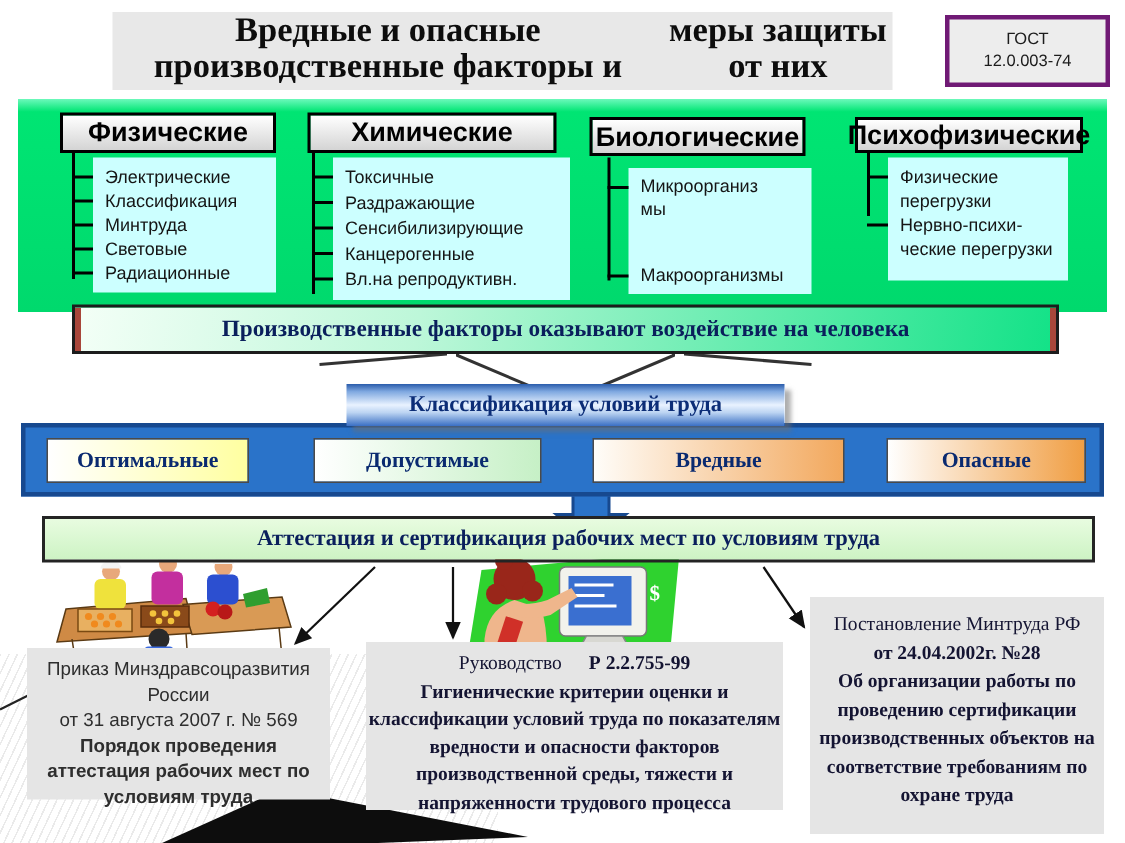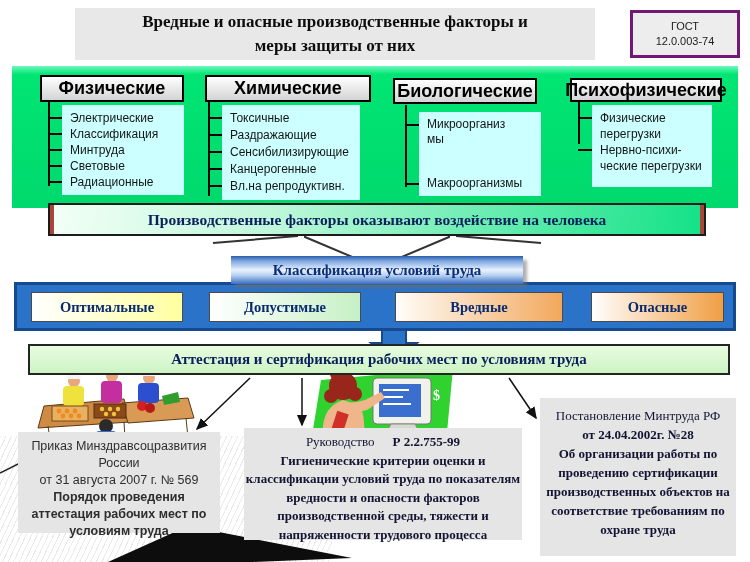--- a/index.html
+++ b/index.html
@@ -9,22 +9,22 @@
   }
   
   .hatch{
     position:absolute;left:0;top:436px;width:332px;height:126px;z-index:0;
     background:repeating-linear-gradient(115deg,rgba(50,50,50,.10) 0 1px,transparent 1px 5px);
   }
   .decor-svg{position:absolute;left:0;top:0;width:750px;height:562px;z-index:1;pointer-events:none;}
   
   .title-box{
     position:absolute;left:75px;top:8px;width:520px;height:52px;background:#e8e8e8;z-index:2;
-    display:flex;flex-direction:column;justify-content:center;text-align:center;
-    font-family:"Liberation Serif",serif;font-weight:bold;font-size:17px;line-height:24px;color:#0d0d0d;
+    display:flex;flex-direction:row;justify-content:center;text-align:center;
+    font-family:"Liberation Serif",serif;font-weight:bold;font-size:23px;line-height:24px;color:#0d0d0d;
   }
   .gost-box{
     position:absolute;left:630px;top:10px;width:104px;height:42px;background:#ededed;z-index:2;
     border:3px solid #701a75;display:flex;flex-direction:column;justify-content:center;text-align:center;
     font-size:11px;line-height:15px;color:#1c1c1c;
   }
   
   .factors-band{
     position:absolute;left:12px;top:66px;width:726px;height:142px;z-index:2;
     background:linear-gradient(180deg,#6cf9bb 0%,#00e573 6%,#00d96d 100%);
@@ -36,21 +36,21 @@
   }
   .group-list{position:absolute;background:#ccffff;box-sizing:border-box;padding:5px 4px 5px 8px;font-size:12px;color:#151515;}
   .group-list p{margin:0;position:relative;}
   .group-list p::before{
     content:"";position:absolute;left:-22px;top:7px;width:14px;border-top:2px solid #000;
   }
   .vline{position:absolute;width:2px;background:#000;}
   .g0h{left:28px;top:9px;width:144px;}   .g0v{left:36px;top:36px;height:84px;}
   .g0l{left:50px;top:39px;width:122px;height:90px;line-height:16px;}
   .g1h{left:193px;top:9px;width:166px;}  .g1v{left:196px;top:36px;height:94px;}
-  .g1l{left:210px;top:39px;width:138px;height:95px;line-height:17px;}
+  .g1l{left:210px;top:39px;width:158px;height:95px;line-height:17px;}
   .g2h{left:381px;top:12px;width:144px;height:26px;} .g2v{left:393px;top:39px;height:82px;}
   .g2l{left:407px;top:46px;width:122px;height:84px;display:flex;flex-direction:column;justify-content:space-between;line-height:15px;}
   .g3h{left:558px;top:12px;width:152px;height:24px;} .g3v{left:566px;top:36px;height:42px;}
   .g3l{left:580px;top:39px;width:120px;height:82px;line-height:16px;}
   .wrap-hard{word-break:break-all;max-width:86px;}
   
   .impact{
     position:absolute;left:48px;top:203px;width:658px;height:33px;z-index:3;box-sizing:border-box;
     background:linear-gradient(100deg,#f4fff7 0%,#bdf7d9 35%,#12e287 100%);
     border:2px solid #1c1c1c;box-shadow:inset 4px 0 0 #a8463a,inset -4px 0 0 #a8463a;
@@ -67,21 +67,21 @@
   }
   .class-band{
     position:absolute;left:14px;top:282px;width:722px;height:49px;z-index:2;box-sizing:border-box;
     background:#2a73c9;border:3px solid #17498f;
   }
   .cat{
     position:absolute;top:7px;height:30px;border:1px solid #4a4a4a;box-sizing:border-box;
     display:flex;align-items:center;justify-content:center;
     font-family:"Liberation Serif",serif;font-weight:bold;font-size:14.5px;color:#0a2a70;
   }
-  .cat0{left:14px;width:152px;background:linear-gradient(90deg,#ffffff,#ffffa0);}
+  .cat0{left:14px;width:135px;background:linear-gradient(90deg,#ffffff,#ffffa0);}
   .cat1{left:192px;width:152px;background:linear-gradient(90deg,#ffffff,#c6f0c6);}
   .cat2{left:378px;width:168px;background:linear-gradient(90deg,#fffdf9,#f2a85d);}
   .cat3{left:574px;width:133px;background:linear-gradient(90deg,#ffffff,#f09e43);}
   
   .attest{
     position:absolute;left:28px;top:344px;width:702px;height:31px;z-index:3;box-sizing:border-box;
     background:linear-gradient(180deg,#e8fce0,#cdf3c4);border:2px solid #242424;
     display:flex;align-items:center;justify-content:center;
     font-family:"Liberation Serif",serif;font-weight:bold;font-size:15px;color:#0a1f5c;
   }

